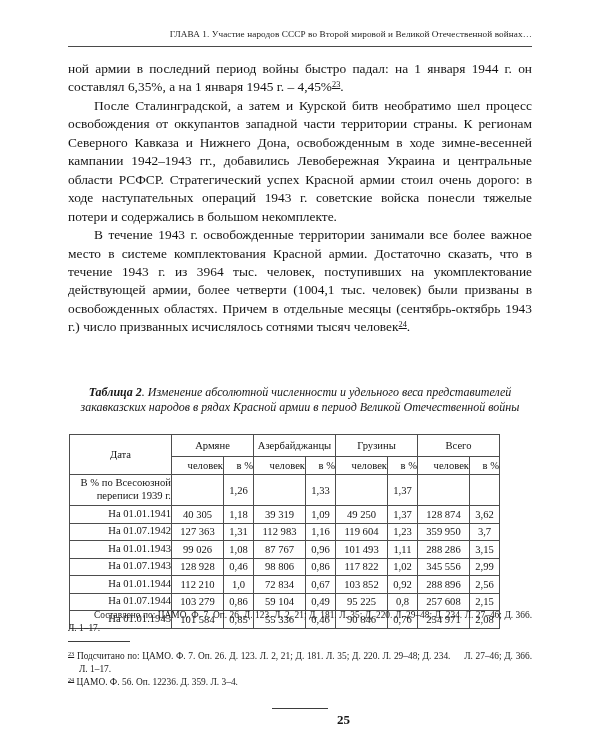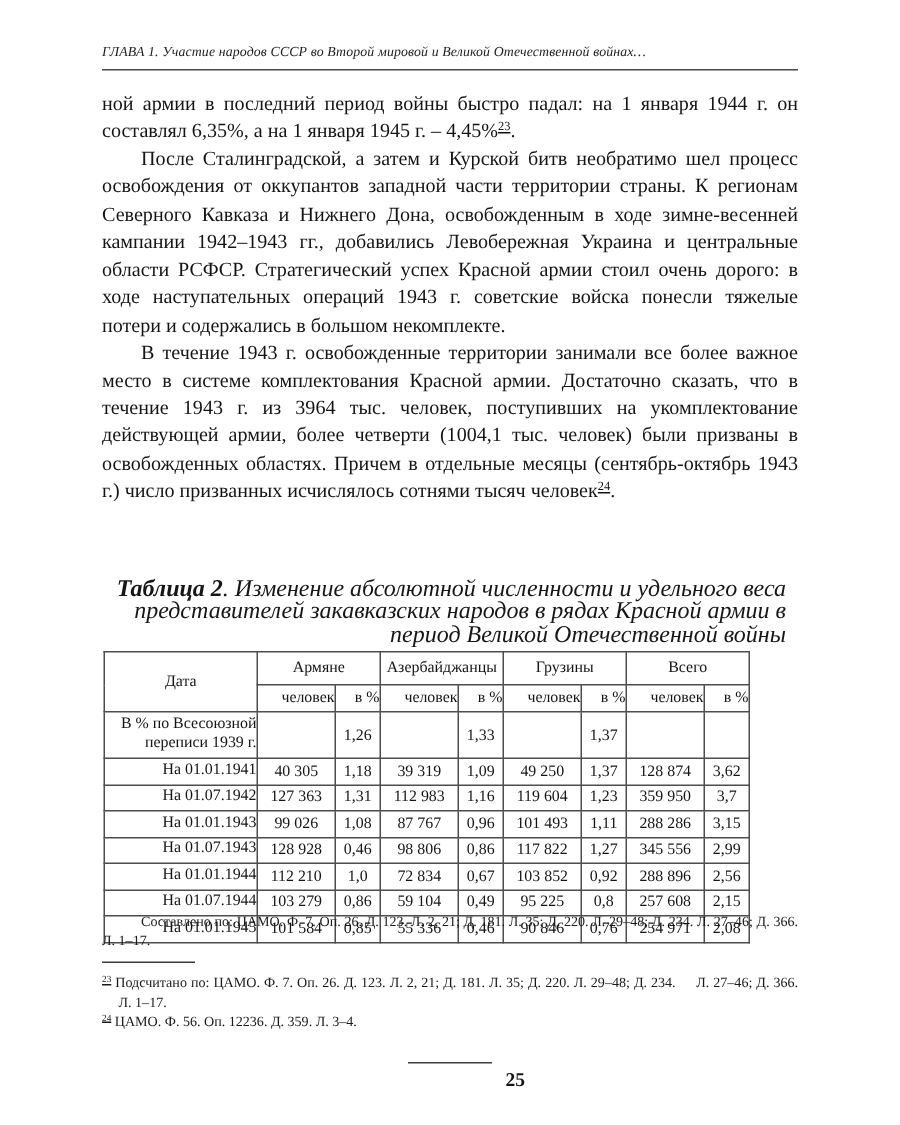--- a/index.html
+++ b/index.html
@@ -17,22 +17,21 @@
     overflow: hidden;
     box-sizing: border-box;
   }
 
   
   .running-head {
     position: absolute;
     left: 68px;
     top: 29px;
     width: 464px;
-    text-align: left;
-    font-style: italic;
+    text-align: right;
     font-size: 9.2px;
     letter-spacing: 0.1px;
     color: #1b1b1b;
     white-space: nowrap;
   }
   .head-rule {
     position: absolute;
     left: 68px;
     top: 46px;
     width: 464px;
@@ -65,23 +64,23 @@
     line-height: 0;
     text-decoration: underline;
   }
 
   
   .table-caption {
     position: absolute;
     left: 76px;
     top: 385px;
     width: 448px;
-    text-align: right;
+    text-align: center;
     font-style: italic;
-    font-size: 16px;
+    font-size: 12px;
     line-height: 15.4px;
     color: #161616;
   }
   .table-caption b {
     font-style: italic;
     font-weight: bold;
   }
 
   
   .data-table {
@@ -284,21 +283,21 @@
         <td class="num">288 286</td>
         <td class="num">3,15</td>
       </tr>
       <tr>
         <td class="date-cell">На 01.07.1943</td>
         <td class="num">128 928</td>
         <td class="num">0,46</td>
         <td class="num">98 806</td>
         <td class="num">0,86</td>
         <td class="num">117 822</td>
-        <td class="num">1,27</td>
+        <td class="num">1,02</td>
         <td class="num">345 556</td>
         <td class="num">2,99</td>
       </tr>
       <tr>
         <td class="date-cell">На 01.01.1944</td>
         <td class="num">112 210</td>
         <td class="num">1,0</td>
         <td class="num">72 834</td>
         <td class="num">0,67</td>
         <td class="num">103 852</td>

